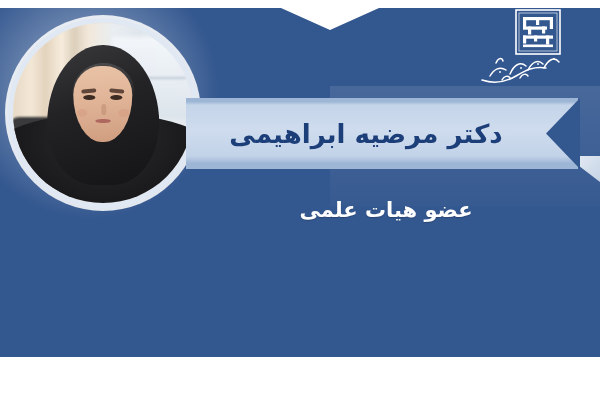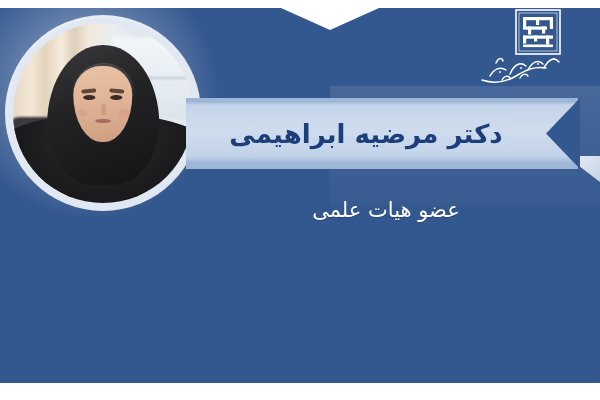--- a/index.html
+++ b/index.html
@@ -12,21 +12,21 @@
     width: 600px;
     height: 400px;
     overflow: hidden;
     font-family: "DejaVu Sans", "Liberation Sans", sans-serif;
   }
 
   
   .card {
     position: relative;
     width: 600px;
-    height: 400px;
+    height: 357px;
     background: #ffffff;
     overflow: hidden;
   }
 
   
   .blue-plate {
     position: absolute;
     left: 0;
     top: 8px;
     width: 600px;
@@ -279,21 +279,21 @@
 
   
   .subtitle {
     position: absolute;
     left: 190px;
     top: 196px;
     width: 392px;
     text-align: center;
     direction: rtl;
     color: #ffffff;
-    font-weight: 400;
+    font-weight: 700;
     line-height: 1.42;
     text-shadow: 0 1px 1px rgba(0,0,0,.18);
   }
   .subtitle .line1 { font-size: 21px; display: block; }
   .subtitle .line2 { font-size: 21px; display: block; }
 
   
   .logo {
     position: absolute;
     right: 28px;

